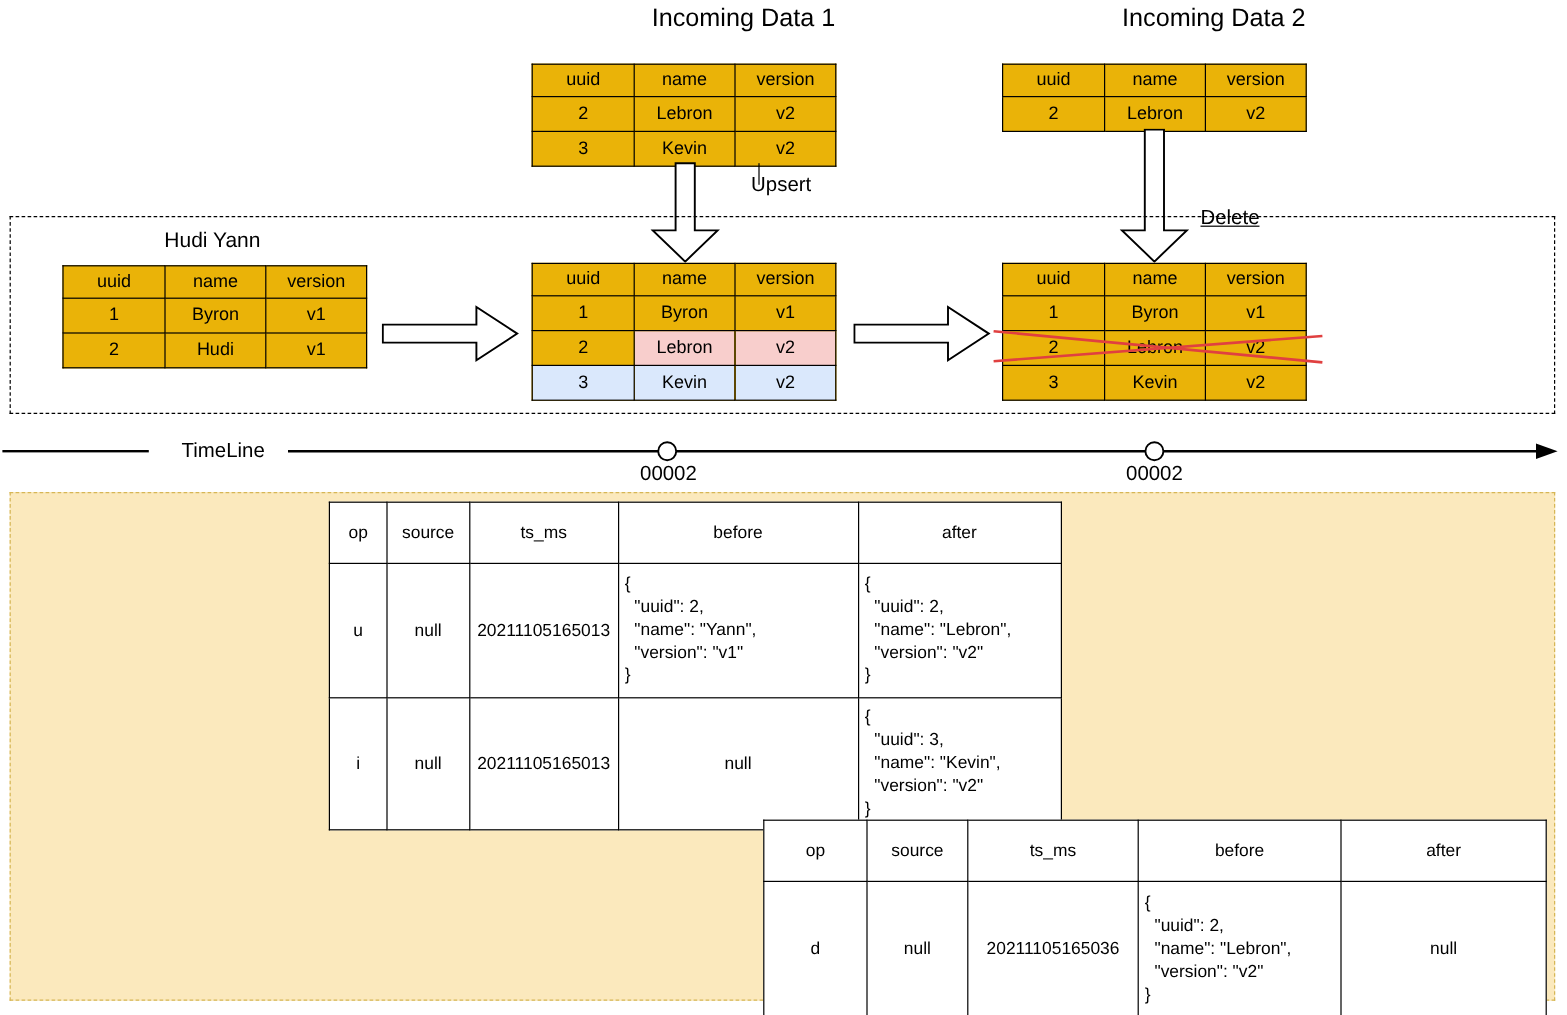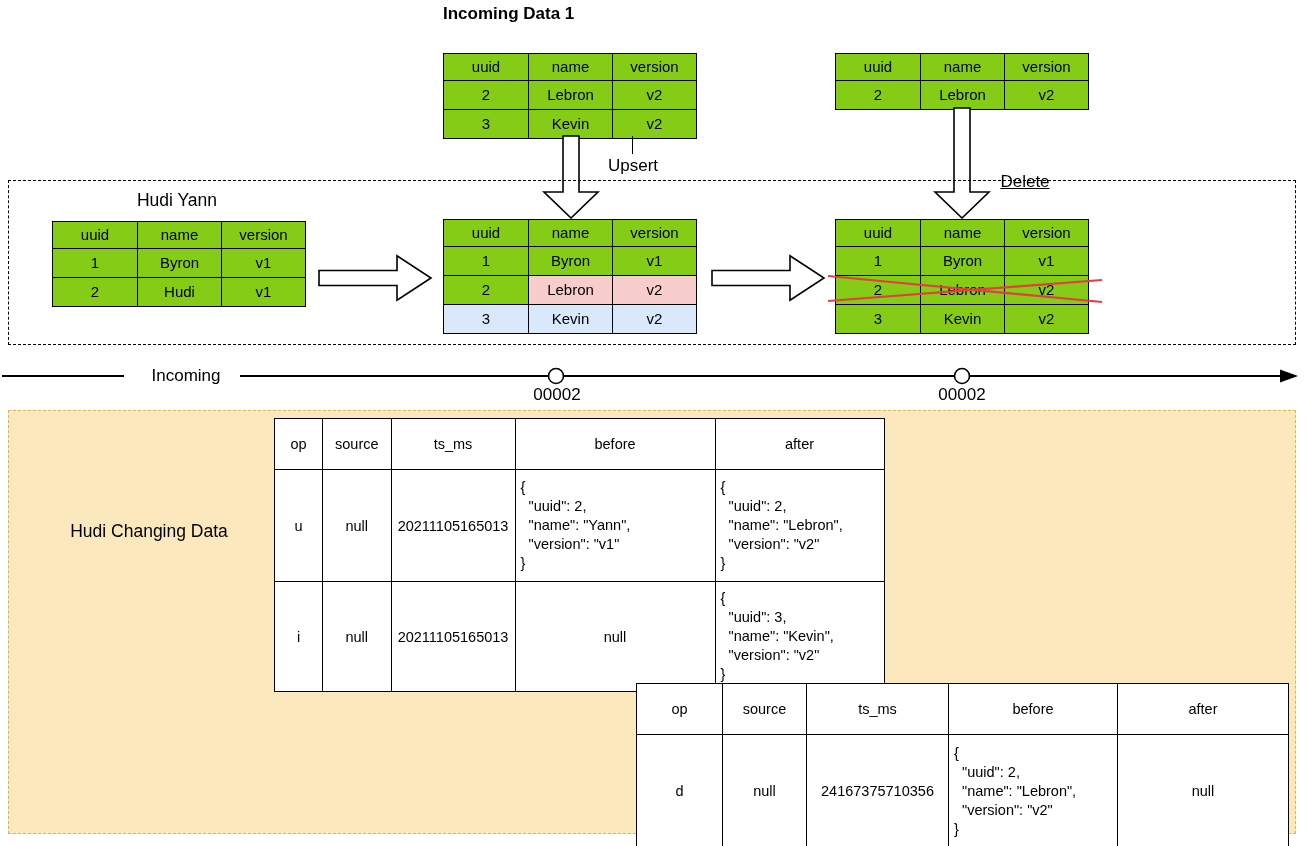--- a/index.html
+++ b/index.html
@@ -1,25 +1,25 @@
 <!DOCTYPE html>
 <html><head>
 <meta charset="utf-8">
 <style>
   html,body { margin:0; padding:0; background:#fff; }
   #canvas {
     position:relative; width:1306px; height:846px; overflow:hidden;
     background:#fff; font-family:"Liberation Sans", sans-serif; color:#000;
   }
   .abs { position:absolute; }
-  .title { font-size:17px; font-weight:700; text-align:left; }
+  .title { font-size:21px; font-weight:400; text-align:right; }
   .lbl   { font-size:17px; font-weight:400; text-align:center; white-space:nowrap; }
 
   
-  table.rec { position:absolute; border-collapse:collapse; table-layout:fixed; background:#84cc16; font-size:15px;padding-left:28px; }
+  table.rec { position:absolute; border-collapse:collapse; table-layout:fixed; background:#eab308; font-size:15px;padding-left:28px; }
   table.rec td { border:1.6px solid #000; text-align:center; padding:0; height:28px; line-height:28px; overflow:hidden; }
   table.rec tr.hdr td { height:26px; line-height:26px; }
   td.upd { background:#f8cecc; border-color:#b85450; }
   td.ins { background:#dae8fc; border-color:#6c8ebf; }
 
   
   table.cdc { position:absolute; border-collapse:collapse; table-layout:fixed; background:#fff; font-size:14.5px; }
   table.cdc td { border:1.6px solid #000; text-align:center; vertical-align:middle; padding:0 2px; overflow:hidden; }
   table.cdc tr.hdr td { height:26px; line-height:26px; padding:12px; }
   table.cdc td.json { text-align:left; white-space:pre; line-height:19px; padding:2px 0 2px 5px; }
@@ -29,20 +29,21 @@
   .vline { width:0; border-left:1.6px solid #000; }
   .hline { height:2px; background:#000; }
   svg { display:block; }
 </style>
 </head>
 <body>
 
 <div id="canvas">
 
   <div class="abs title" style="left:443px; top:4px; width:253px;">Incoming Data 1</div>
+  <div class="abs title" style="left:835px; top:4px; width:253px;">Incoming Data 2</div>
 
   <table class="rec" style="left:443px; top:53px;">
     <colgroup>
         <col style="width:85px">
         <col style="width:84px">
         <col style="width:84px">
       </colgroup>
     <tbody>
         <tr class="hdr">
       <td>uuid</td>
@@ -79,21 +80,21 @@
       <td>Lebron</td>
       <td>v2</td>
     </tr>
   </tbody>
     </table>
 
   <svg class="abs" style="left:542px; top:135px;" width="58" height="84" viewBox="0 0 58 84">
     <polygon points="21,1 37,1 37,57 56,57 29,83 2,57 21,57" fill="#fff" stroke="#000" stroke-width="1.6"></polygon>
   </svg>
   <div class="abs vline" style="left:632px; top:136px; height:18px;"></div>
-  <div class="abs lbl" style="left:590px; top:156px; width:86px;">Upsert</div>
+  <div class="abs lbl" style="left:590px; top:144px; width:86px;text-align:right;">Upsert</div>
 
   <svg class="abs" style="left:933px; top:107px;" width="58" height="112" viewBox="0 0 58 112">
     <polygon points="21,1 37,1 37,85 56,85 29,111 2,85 21,85" fill="#fff" stroke="#000" stroke-width="1.6"></polygon>
   </svg>
   <div class="abs lbl" style="left:985px; top:172px; width:80px;text-decoration:underline;">Delete</div>
 
   <div class="abs dashed-black" style="left:8px; top:180px; width:1286px; height:163px;"></div>
   <div class="abs lbl" style="left:77px; top:190px; width:200px; font-size:17.5px;">Hudi Yann</div>
 
   <table class="rec" style="left:52px; top:221px;">
@@ -188,32 +189,31 @@
     </tr>
   </tbody>
     </table>
 
   <svg class="abs" style="left:826px; top:271px;" width="278" height="38" viewBox="0 0 278 38">
     <line x1="2" y1="5" x2="276" y2="31" stroke="#e04040" stroke-width="2.2"></line>
     <line x1="2" y1="30" x2="276" y2="9" stroke="#e04040" stroke-width="2.2"></line>
   </svg>
 
   <div class="abs hline" style="left:2px; top:375px; width:122px;"></div>
-  <div class="abs lbl" style="left:136px; top:366px; width:100px;">Incoming</div>
+  <div class="abs lbl" style="left:136px; top:366px; width:100px;">TimeLine</div>
   <svg class="abs" style="left:240px; top:359px;" width="1066" height="34" viewBox="0 0 1066 34">
     <line x1="0" y1="17" x2="1042" y2="17" stroke="#000" stroke-width="2"></line>
     <polygon points="1040,10.5 1058,17 1040,23.5" fill="#000"></polygon>
     <circle cx="316" cy="17" r="7.5" fill="#fff" stroke="#000" stroke-width="1.6"></circle>
     <circle cx="722" cy="17" r="7.5" fill="#fff" stroke="#000" stroke-width="1.6"></circle>
   </svg>
   <div class="abs lbl" style="left:517px; top:385px; width:80px;">00002</div>
   <div class="abs lbl" style="left:922px; top:385px; width:80px;">00002</div>
 
   <div class="abs dashed-yellow" style="left:8px; top:410px; width:1286px; height:422px;"></div>
-  <div class="abs lbl" style="left:29px; top:521px; width:240px; font-size:17.5px;">Hudi Changing Data</div>
 
   <table class="cdc" style="left:274px; top:418px;">
     <colgroup>
         <col style="width:48px">
         <col style="width:48px">
         <col style="width:124px">
         <col style="width:200px">
         <col style="width:169px">
       </colgroup>
     <tbody>
@@ -265,21 +265,21 @@
         <tr class="hdr">
       <td>op</td>
       <td>source</td>
       <td>ts_ms</td>
       <td>before</td>
       <td>after</td>
     </tr>
     <tr style="height:113px;">
       <td>d</td>
       <td>null</td>
-      <td>24167375710356</td>
+      <td>20211105165036</td>
       <td class="json">{
   "uuid": 2,
   "name": "Lebron",
   "version": "v2"
 }</td>
       <td>null</td>
     </tr>
   </tbody>
     </table>
 

